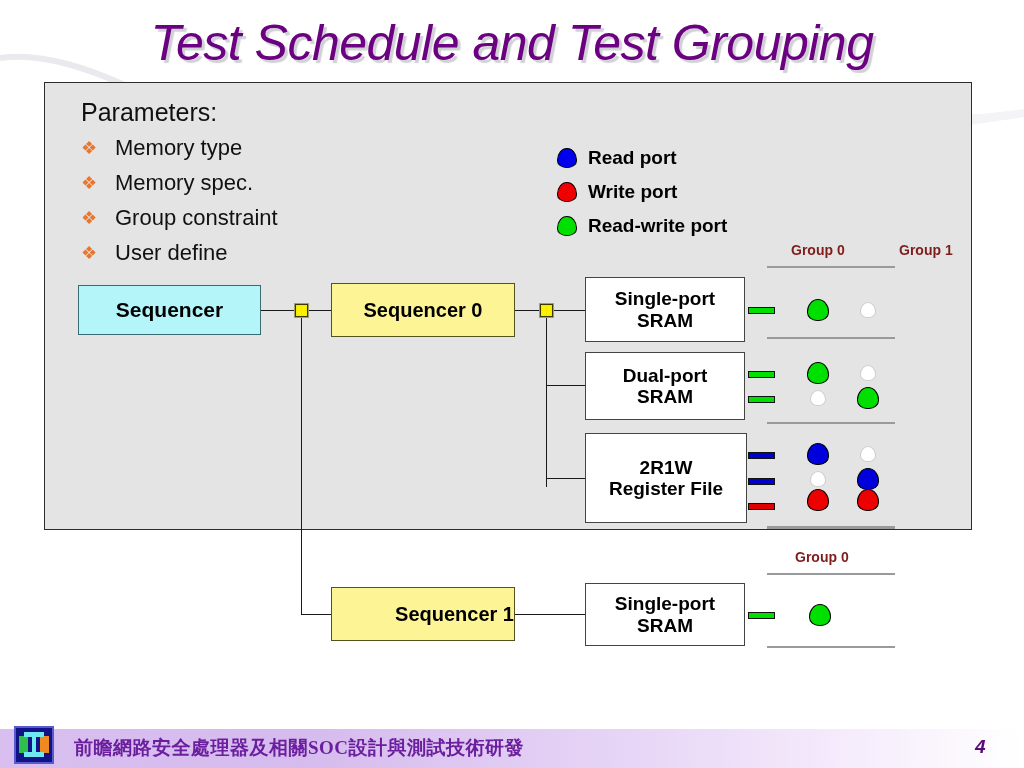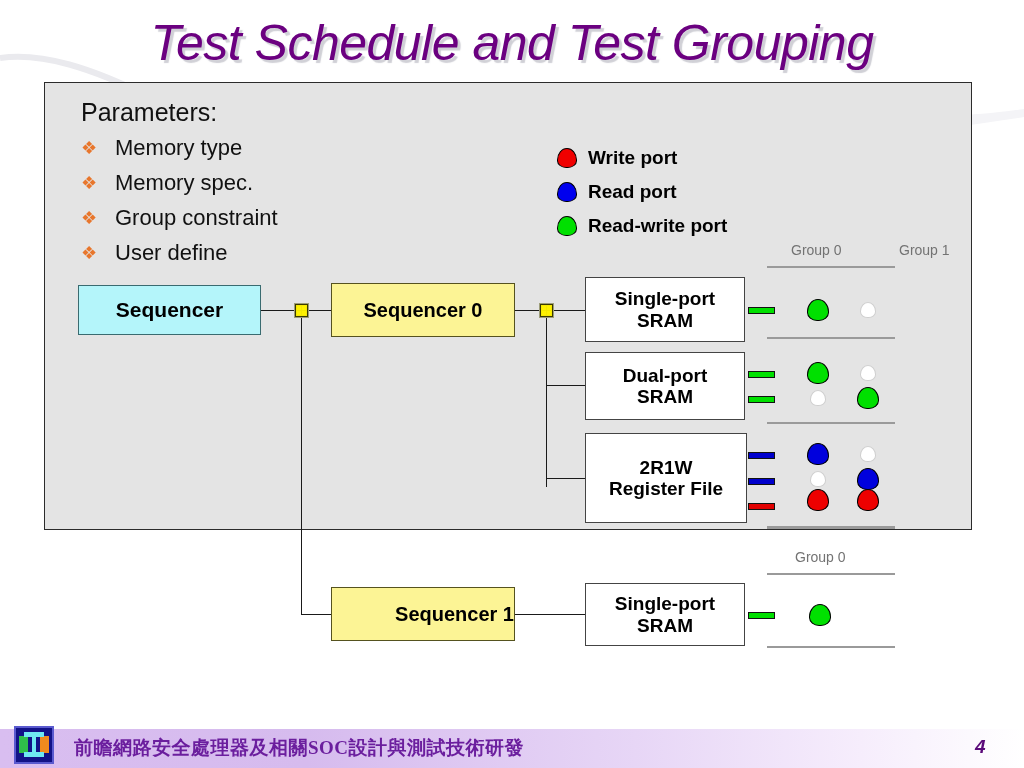--- a/index.html
+++ b/index.html
@@ -112,21 +112,21 @@
 
   
   .stub {
     position: absolute;
     width: 27px; height: 7px;
     border: 1px solid #111;
   }
   .group-rule { position: absolute; height: 2px; background: #9a9a9a; }
   .group-head {
     position: absolute;
-    font-size: 14px; font-weight: normal; color: #737373;
+    font-size: 14px; font-weight: bold; color: #7f1d1d;
     white-space: nowrap;
   }
   .marker {
     position: absolute;
     width: 22px; height: 22px;
     border-radius: 52% 52% 48% 48% / 60% 60% 40% 40%;
     border: 1px solid #000;
   }
   .marker.empty {
     width: 16px; height: 16px;
@@ -197,26 +197,26 @@
         <span class="param-label">Group constraint</span>
       </div>
       <div class="param-row">
         <span class="diamond-bullet">❖</span>
         <span class="param-label">User define</span>
       </div>
     </div>
 
     <div id="legend">
       <div class="legend-row">
+        <span class="legend-dot" style="background:#0000EE"></span>
+        <span class="legend-label">Read port</span>
+      </div>
+      <div class="legend-row">
         <span class="legend-dot" style="background:#F00000"></span>
         <span class="legend-label">Write port</span>
-      </div>
-      <div class="legend-row">
-        <span class="legend-dot" style="background:#0000EE"></span>
-        <span class="legend-label">Read port</span>
       </div>
       <div class="legend-row">
         <span class="legend-dot" style="background:#00E000"></span>
         <span class="legend-label">Read-write port</span>
       </div>
     </div>
 
     <div class="wire-h" style="left:216px; top:227px; width:35px;"></div>
 
     <div class="wire-h" style="left:262px; top:227px; width:25px;"></div>

